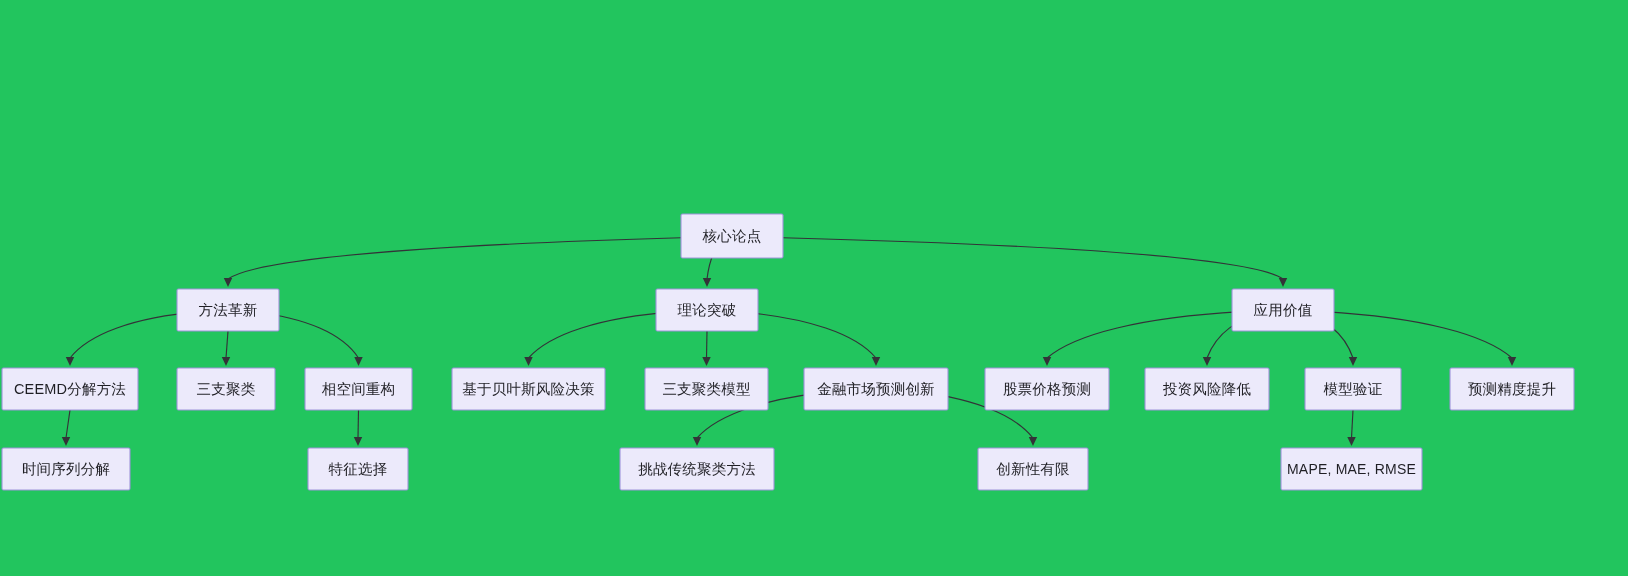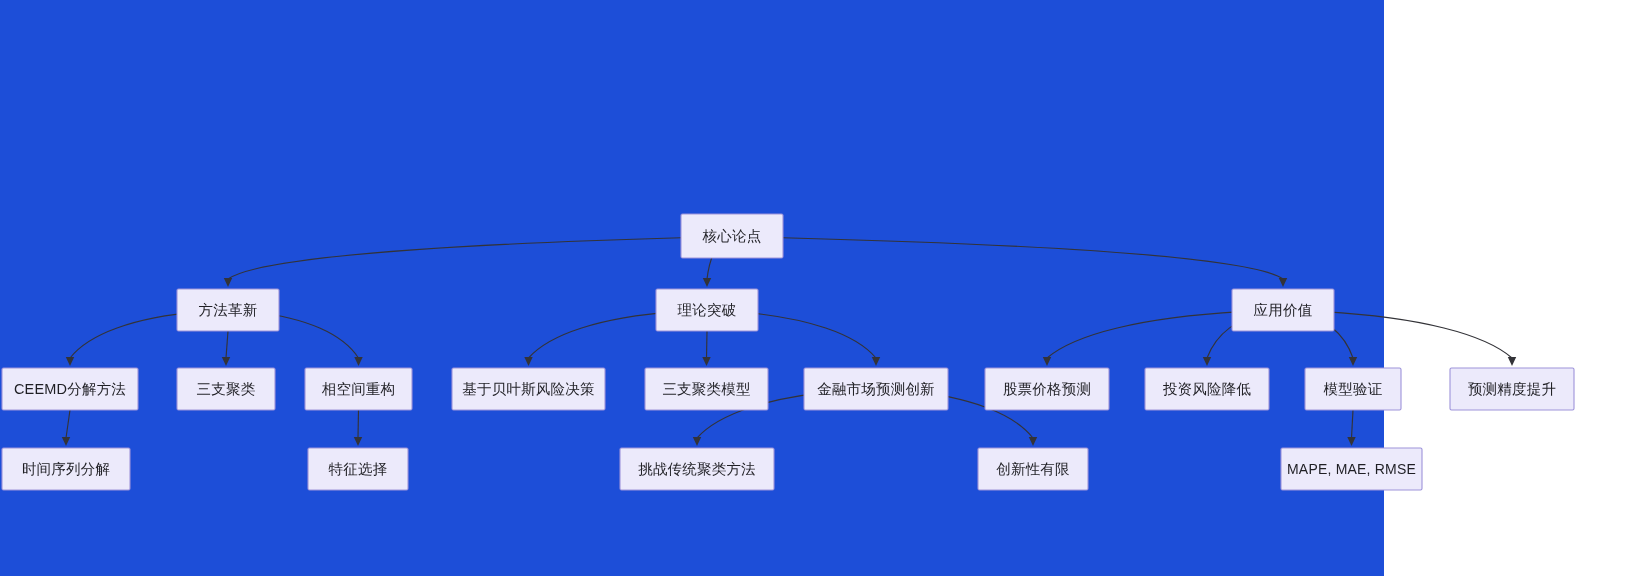--- a/index.html
+++ b/index.html
@@ -9,23 +9,23 @@
     background: #ffffff;
   }
   body {
     width: 1628px;
     height: 576px;
     overflow: hidden;
     font-family: "Liberation Sans", "DejaVu Sans", sans-serif;
   }
   #diagram-root {
     position: relative;
-    width: 1384px;
+    width: 1628px;
     height: 576px;
-    background: #1d4ed8;
+    background: #22c55e;
   }
   svg#flow-svg {
     position: absolute;
     top: 0;
     left: 0;
     width: 1628px;
     height: 576px;
     display: block;
   }
   .node-rect {

